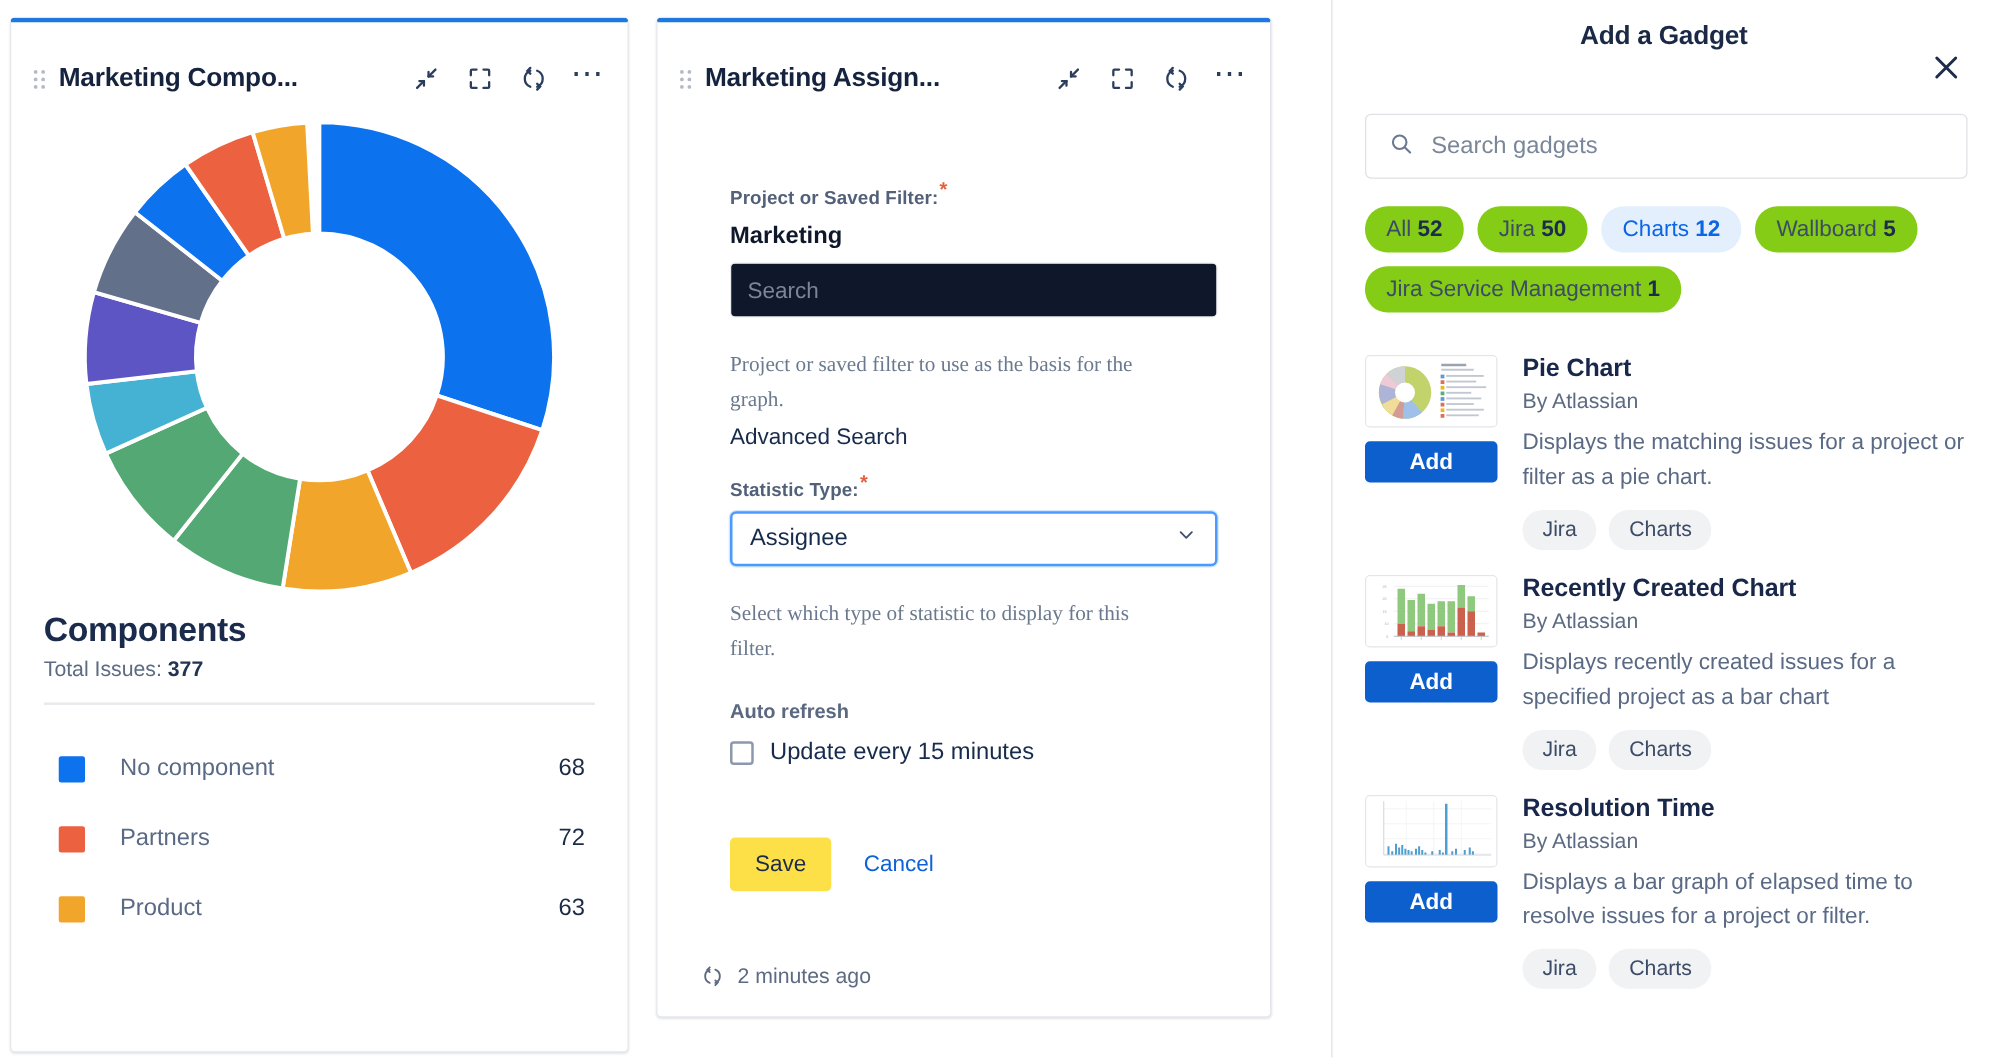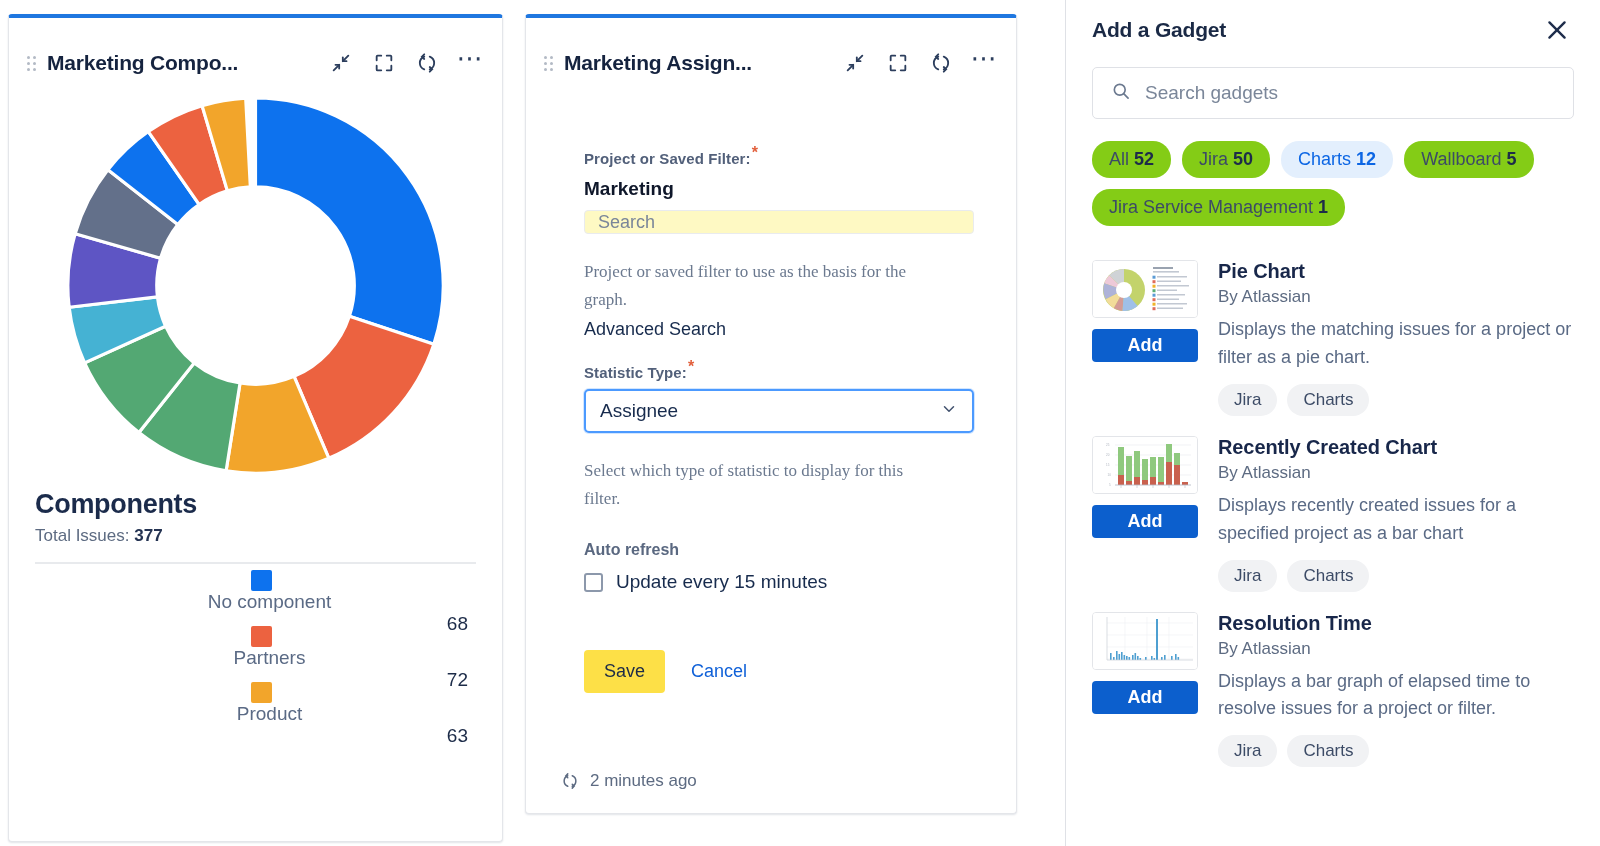--- a/index.html
+++ b/index.html
@@ -68,34 +68,34 @@
   
   .donut-wrap { display: flex; justify-content: center; margin-top: -4px; }
   .donut { width: 395px; height: 395px; }
 
   .chart-meta { padding: 0 26px 0 26px; margin-top: 6px; }
   .chart-h { font-size: 27px; font-weight: 700; color: #1b2b4b; letter-spacing: -.3px; }
   .chart-sub { font-size: 17px; color: #5d6b82; margin-top: 6px; }
   .chart-sub b { color: #243352; font-weight: 700; }
 
   .legend { margin: 16px 26px 0 26px; border-top: 2px solid #e8eaed; padding-top: 6px; }
-  .legend-row { display: flex; align-items: center; height: 56px; flex-direction: column; }
+  .legend-row { display: flex; align-items: flex-end; height: 56px; }
   .swatch { width: 21px; height: 21px; border-radius: 2px; flex: none; margin-left: 12px; }
   .legend-label { font-size: 19px; color: #5a6a85; margin-left: 28px; }
   .legend-val { margin-left: auto; font-size: 19px; color: #1c2b48; padding-right: 8px; }
 
   
   .form { padding: 58px 42px 0 58px; }
   .flabel { font-size: 15px; font-weight: 700; color: #52607a; letter-spacing: .1px; }
   .req { color: #e2603d; font-size: 16px; vertical-align: super; line-height: 0; margin-left: 1px; }
   .fval { font-size: 19px; font-weight: 700; color: #0f172a; margin-top: 11px; }
   .search-box {
     margin-top: 10px;
-    height: 24px;
-    background: #fef9c3;
+    height: 44px;
+    background: #0f172a;
     border: 1px solid #e9ebee;
     border-radius: 4px;
     display: flex; align-items: center;
     padding: 0 13px;
     font-size: 18px;
     color: #7a8699;
   }
   .fhelp { font-size: 17px; color: #6b798f; line-height: 1.62; margin-top: 24px; max-width: 355px; font-family: Liberation Serif, serif; }
   .flink { font-size: 18px; color: #172b4d; margin-top: 6px; display: inline-block; cursor: pointer; }
   .fgroup { margin-top: 24px; }
@@ -138,20 +138,21 @@
     width: 535px; height: 846px;
     border-left: 1px solid #dfe1e6;
     background: #fff;
     padding: 0 0 0 0;
     position: relative;
     overflow: hidden;
   }
   .panel-head {
     display: flex; align-items: center;
     padding: 17px 30px 0 26px;
+    flex-direction: column;
   }
   .panel-title { font-size: 21px; font-weight: 700; color: #1a2945; letter-spacing: -.2px; }
   .close { margin-left: auto; cursor: pointer; color: #1e2d4b; display: flex; }
   .psearch {
     margin: 24px 26px 0 26px;
     height: 52px;
     border: 1px solid #dfe1e6;
     border-radius: 5px;
     display: flex; align-items: center;
     gap: 14px;

